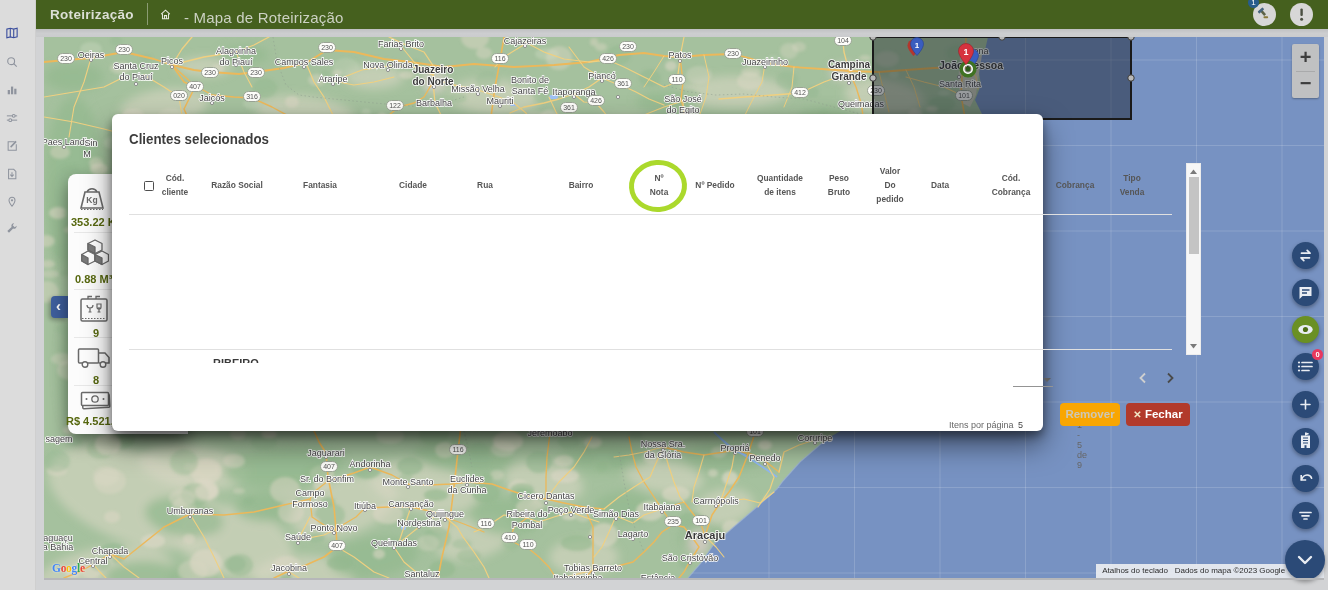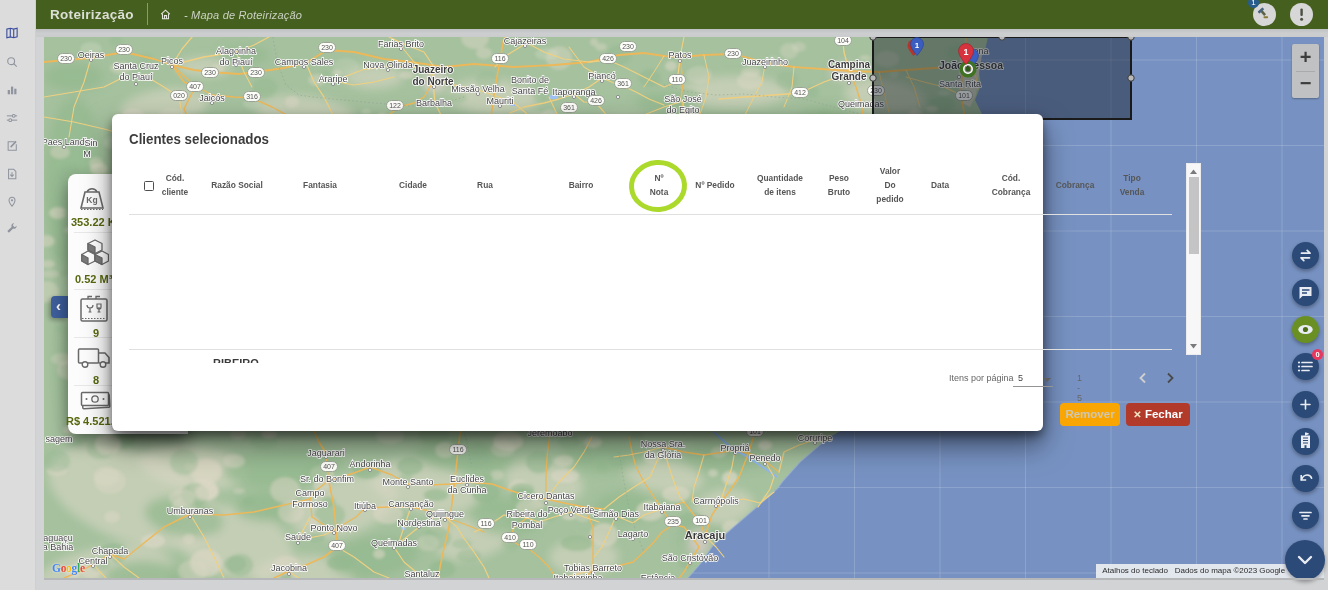--- a/index.html
+++ b/index.html
@@ -1,42 +1,42 @@
 <!DOCTYPE html>
 <html><head>
 <meta charset="utf-8">
 <style>
   html,body{margin:0;padding:0;}
   body{width:1328px;height:590px;overflow:hidden;position:relative;background:#d2d3d5;font-family:"Liberation Sans",sans-serif;}
   .abs{position:absolute;}
   #topbar{left:36px;top:0;width:1292px;height:29px;background:#45601e;}
   #topbar .title{position:absolute;left:14px;top:7px;font-size:13.5px;font-weight:bold;color:#dcdfd6;letter-spacing:.3px;}
   #topbar .vdiv{position:absolute;left:111px;top:3px;width:1px;height:22px;background:rgba(255,255,255,.38);}
-  #topbar .crumb{position:absolute;left:148px;top:9px;font-size:11px;color:#ccd1c3;letter-spacing:.2px;font-style:italic;}
+  #topbar .crumb{position:absolute;left:148px;top:9px;font-size:15px;color:#ccd1c3;letter-spacing:.2px;}
   .tbtn{position:absolute;top:3px;width:23px;height:23px;border-radius:50%;background:#d7d7d7;}
   #shadowtop{left:36px;top:29px;width:1292px;height:8px;background:linear-gradient(#bfc0c2,#cdced0 55%,#cacbcd);}
   #sidebar{left:0;top:0;width:36px;height:590px;background:#dcdcdc;box-shadow:inset -1px 0 0 #cfcfcf;}
   #sidebar svg{position:absolute;left:6px;}
   #map{left:44px;top:37px;width:1280px;height:541px;overflow:hidden;background:#a5c19e;}
   #attr{position:absolute;right:0;bottom:0;height:12px;background:rgba(245,245,245,.85);font-size:8px;color:#2b2b2b;padding:2px 6px 0 6px;white-space:nowrap;}
   #glogo{position:absolute;left:8px;bottom:4px;font-size:11.5px;font-weight:bold;letter-spacing:-.3px;text-shadow:0 0 2px rgba(255,255,255,.9);font-family:Liberation Serif, serif;}
   #zoomctl{left:1292px;top:44px;width:27px;height:54px;background:#c0c1c2;border-radius:2px;box-shadow:0 1px 2px rgba(0,0,0,.3);}
   #zoomctl .z{position:absolute;left:0;width:27px;height:27px;color:#3d3d3d;font-size:20px;font-weight:bold;text-align:center;line-height:26px;}
   #zoomctl .sep{position:absolute;left:4px;top:27px;width:19px;height:1px;background:#a9aaab;}
   #stats{left:68px;top:174px;width:120px;height:260px;background:#fcfcfc;border-radius:8px 0 0 8px;box-shadow:0 8px 18px rgba(0,0,0,.5);}
   #stats .val{position:absolute;font-size:11px;font-weight:bold;color:#57680f;white-space:nowrap;}
   #stats .hline{position:absolute;left:6px;width:108px;height:1px;background:#e8e8e8;}
   #statstab{left:51px;top:296px;width:17px;height:22px;background:#3e5f9d;border-radius:4px 0 0 4px;box-shadow:-2px 2px 5px rgba(0,0,0,.3);}
   #statstab:after{content:"\2039";color:#fff;font-size:15px;font-weight:bold;position:absolute;left:5px;top:1px;}
   #modal{left:112px;top:114px;width:931px;height:317px;background:#fff;border-radius:6px;box-shadow:0 5px 10px rgba(0,0,0,.4),0 14px 28px rgba(0,0,0,.5);}
   #modal h1{position:absolute;left:17px;top:16px;margin:0;font-size:15.5px;font-weight:bold;color:#3d3d3d;transform:scaleX(0.86);transform-origin:left;}
   .hdr{position:absolute;font-size:9.5px;font-weight:bold;color:#565656;text-align:center;transform:translateX(-50%) scaleX(0.88);line-height:14px;white-space:nowrap;}
   #cbx{position:absolute;left:32px;top:67px;width:8px;height:8px;border:1.8px solid #4e4e4e;border-radius:1.5px;}
   .mline{position:absolute;left:17px;width:1043px;height:1px;background:#e0e0e0;}
-  .pgtxt{position:absolute;font-size:9px;color:#666;}
+  .pgtxt{position:absolute;font-size:9px;color:#666;margin-top:47px;}
   .btn{position:absolute;top:289px;height:23px;border-radius:4px;font-size:11.5px;font-weight:bold;text-align:center;line-height:23px;}
   #btn-remover{left:948px;width:60px;background:#f9a602;color:#cdc7b6;}
   #btn-fechar{left:1014px;width:64px;background:#b23a2b;color:#fff;}
   .fab{position:absolute;left:1292px;width:27px;height:27px;border-radius:50%;background:#2b4a77;box-shadow:0 2px 4px rgba(0,0,0,.35);}
   .fab svg{position:absolute;left:0;top:0;}
   #fab-big{left:1285px;top:540px;width:40px;height:40px;background:#2b4a77;}
   .badge{position:absolute;border-radius:50%;color:#fff;text-align:center;}
 </style>
 </head>
 <body>
@@ -784,21 +784,21 @@
 <svg style="position:absolute;left:13px;top:64px" width="28" height="30" viewBox="0 0 28 30">
       <g fill="#fff" stroke="#6a6a6a" stroke-width="1.3" stroke-linejoin="round">
         <path d="M14,2 L21,5.5 V12 L14,15.5 L7,12 V5.5 Z"></path>
         <path d="M7,5.5 L14,9 L14,15.5 L7,12 Z" fill="#7a7a7a"></path>
         <path d="M7,13 L14,16.5 V23 L7,26.5 L0.8,23 V16.5 Z"></path>
         <path d="M0.8,16.5 L7,20 L7,26.5 L0.8,23 Z" fill="#7a7a7a"></path>
         <path d="M21,13 L27.5,16.5 V23 L21,26.5 L14,23 V16.5 Z"></path>
         <path d="M14,16.5 L21,20 L21,26.5 L14,23 Z" fill="#7a7a7a"></path>
       </g>
     </svg>
-<div class="val" style="left:7px;top:99px;">0.52 M³</div>
+<div class="val" style="left:7px;top:99px;">0.88 M³</div>
 <svg style="position:absolute;left:11px;top:121px" width="30" height="30" viewBox="0 0 30 30">
       <rect x="2" y="4" width="26" height="22" rx="1.5" fill="none" stroke="#6a6a6a" stroke-width="1.5"></rect>
       <path d="M9,4 V1.5 H13 M17,4 V1.5 H21" fill="none" stroke="#6a6a6a" stroke-width="1.3"></path>
       <path d="M8,10 a3,3 0 0 0 6,0 M11,13 V17 M9.5,17 H12.5" fill="none" stroke="#6a6a6a" stroke-width="1.2"></path>
       <path d="M18,9 h4 v3 a2,2 0 0 1 -4,0 Z M20,12 V17 M18.5,17 H21.5" fill="none" stroke="#6a6a6a" stroke-width="1.2"></path>
       <path d="M3,23.5 H27" stroke="#6a6a6a" stroke-width="1" stroke-dasharray="1.5,1.5"></path>
     </svg>
 <div class="val" style="left:25px;top:153px;">9</div>
 <svg style="position:absolute;left:9px;top:169px" width="34" height="30" viewBox="0 0 34 30">
       <rect x="1.5" y="6" width="20" height="14" rx="1" fill="none" stroke="#6a6a6a" stroke-width="1.5"></rect>

